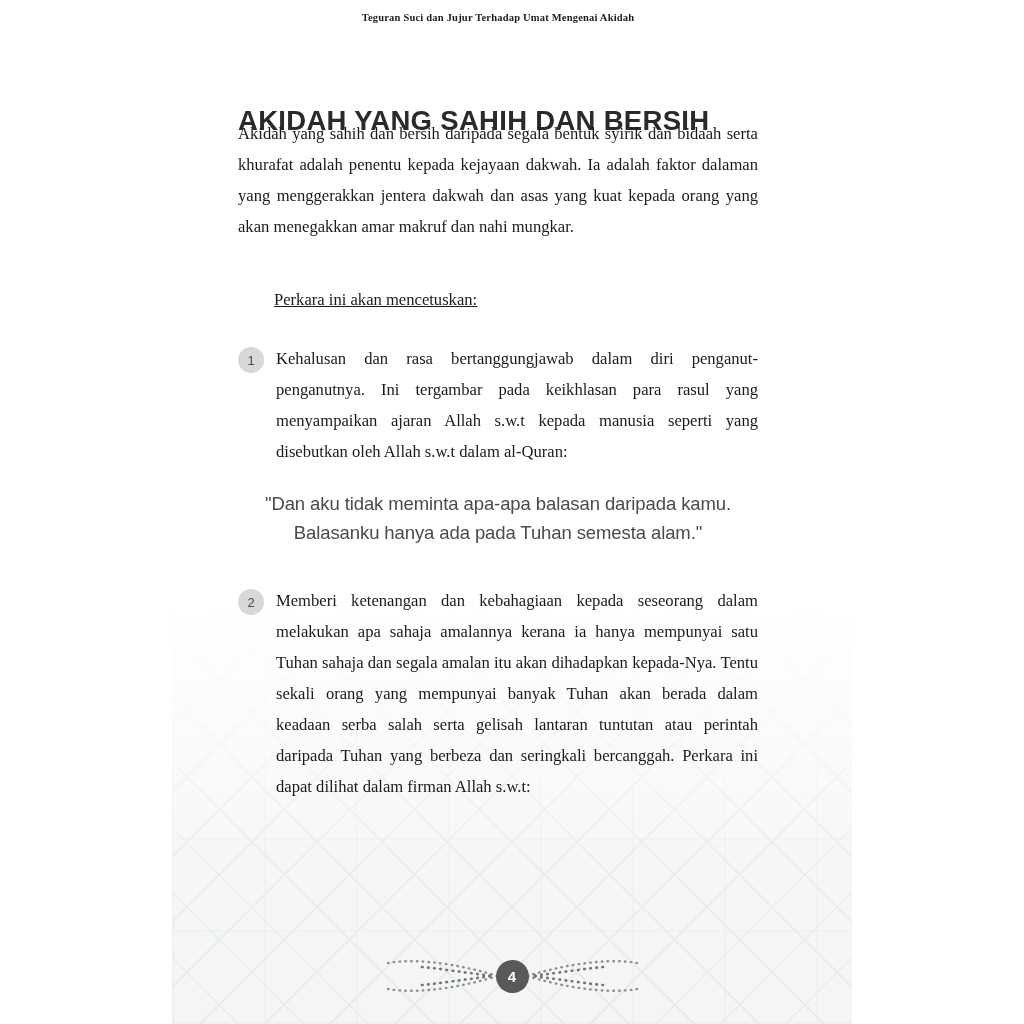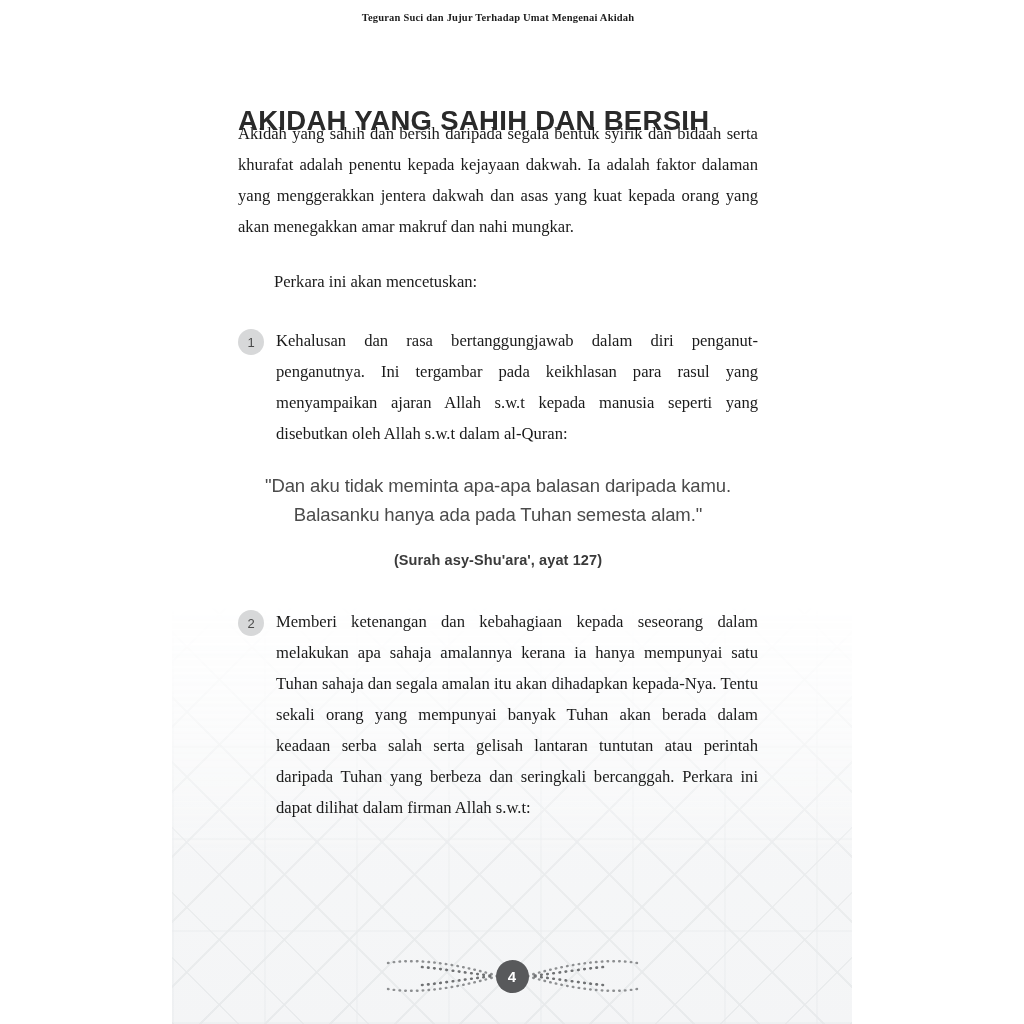--- a/index.html
+++ b/index.html
@@ -102,21 +102,21 @@
     font-family: "Liberation Serif", serif;
     font-size: 16.6px;
     line-height: 31px;
     color: #1a1a1a;
     text-align: justify;
     text-justify: inter-word;
     -webkit-hyphens: none;
             hyphens: none;
   }
   p.lead { text-indent: 0; }
-  p.spacer-top { margin-top: 24px; text-indent: 36px; }
+  p.spacer-top { margin-top: 42px; text-indent: 36px; text-decoration: underline; }
 
   
   .num-item {
     position: relative;
     padding-left: 38px;
     margin-top: 28px;
   }
   .num-bullet {
     position: absolute;
     left: 0;
@@ -227,21 +227,20 @@
       <p class="para spacer-top">Perkara ini akan mencetuskan:</p>
 
       <div class="num-item">
         <span class="num-bullet">1</span>
         <p class="para">Kehalusan dan rasa bertanggungjawab dalam diri penganut-penganutnya. Ini tergambar pada keikhlasan para rasul yang menyampaikan ajaran Allah s.w.t kepada manusia seperti yang disebutkan oleh Allah s.w.t dalam al-Quran:</p>
       </div>
 
 
       <div class="verse-trans">"Dan aku tidak meminta apa-apa balasan daripada kamu. Balasanku hanya ada pada Tuhan semesta alam."</div>
 
-      <div class="verse-source">(Surah asy-Shu'ara', ayat 127)</div>
 
       <div class="num-item" style="margin-top:38px;">
         <span class="num-bullet">2</span>
         <p class="para">Memberi ketenangan dan kebahagiaan kepada seseorang dalam melakukan apa sahaja amalannya kerana ia hanya mempunyai satu Tuhan sahaja dan segala amalan itu akan dihadapkan kepada-Nya. Tentu sekali orang yang mempunyai banyak Tuhan akan berada dalam keadaan serba salah serta gelisah lantaran tuntutan atau perintah daripada Tuhan yang berbeza dan seringkali bercanggah. Perkara ini dapat dilihat dalam firman Allah s.w.t:</p>
       </div>
 
     </div>
   </div>
 
   <div id="footer">

